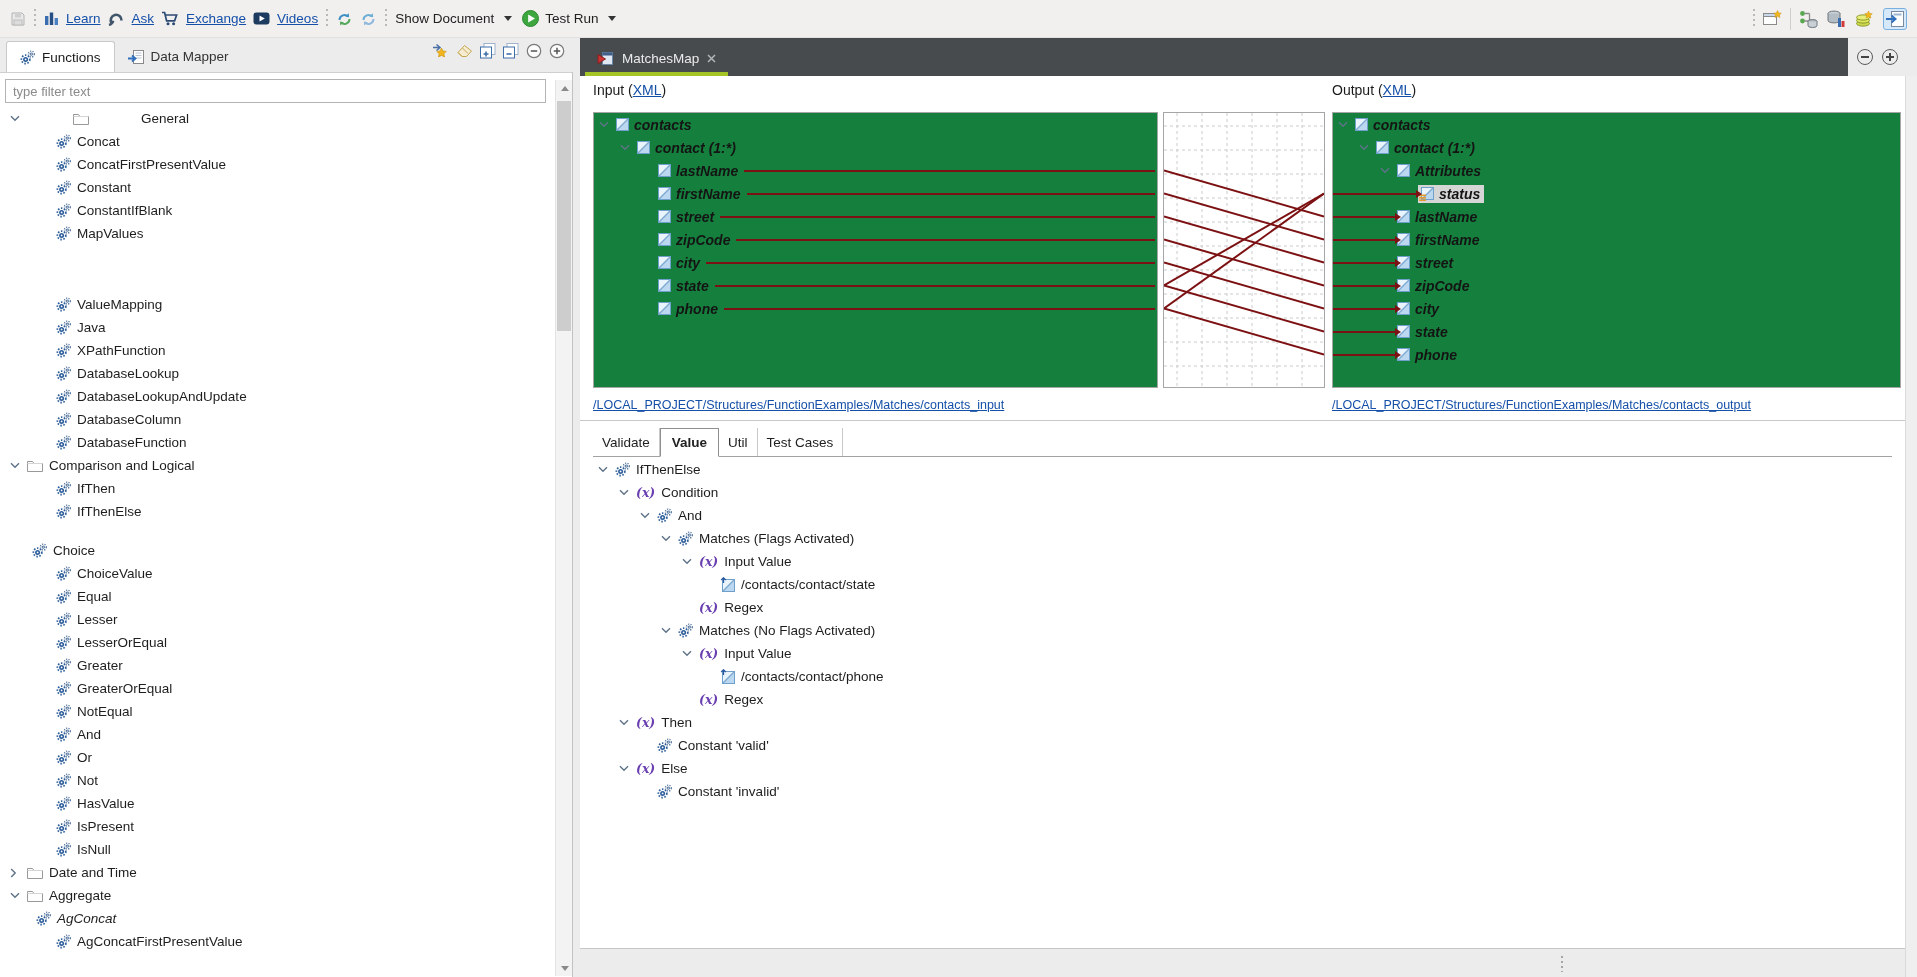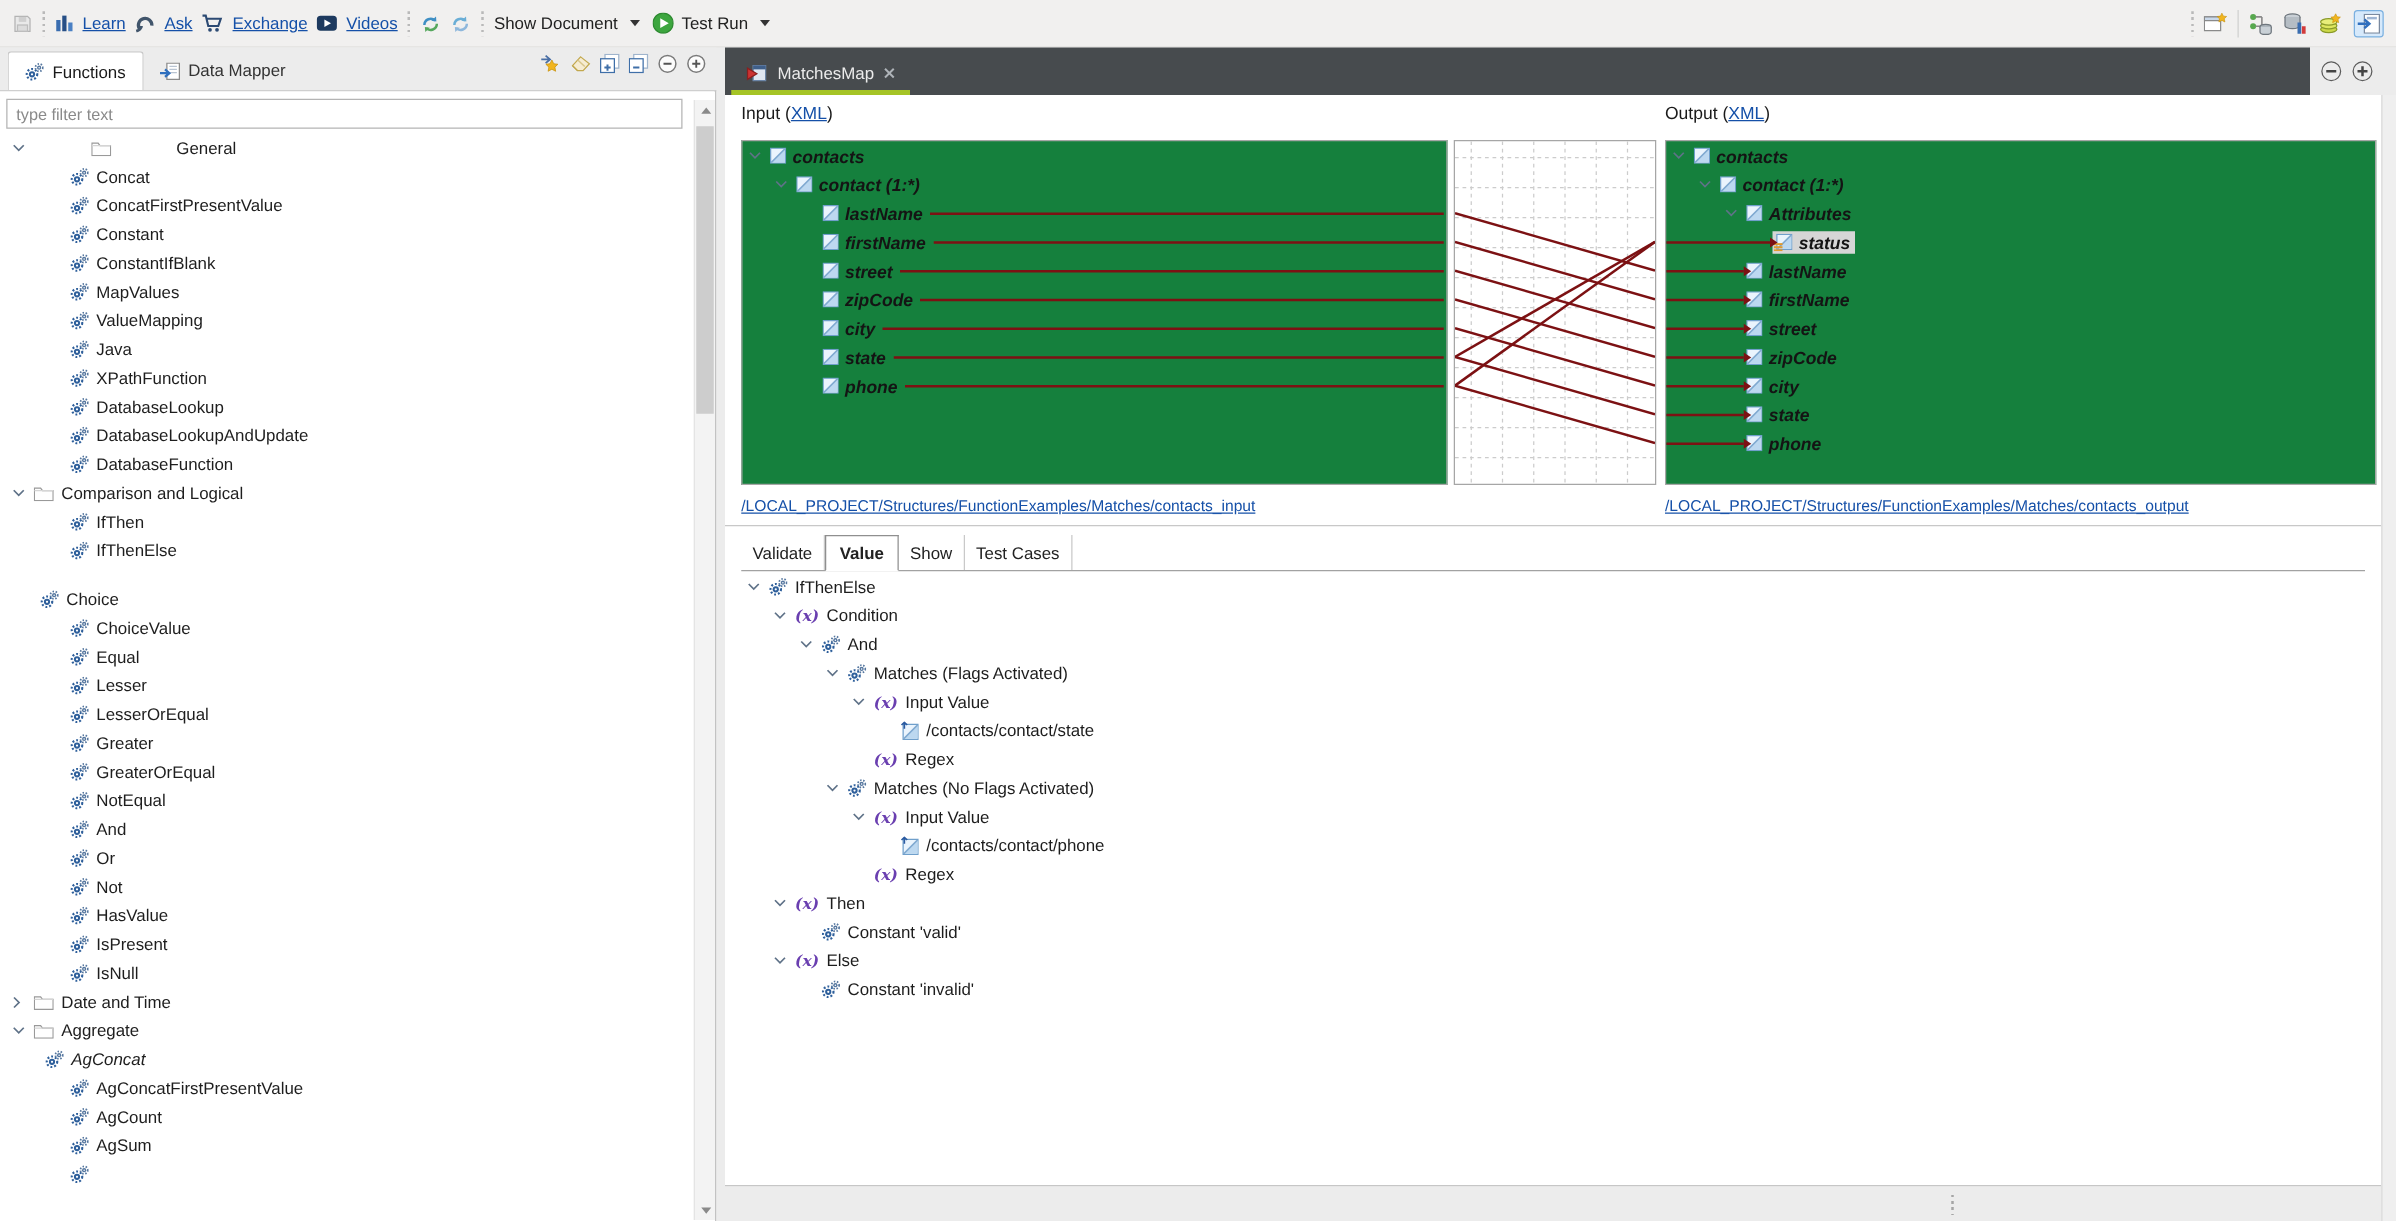--- a/index.html
+++ b/index.html
@@ -353,21 +353,21 @@
                 <circle cx="5.6" cy="9.4" r="4.2" fill="none" stroke="#2e5f9b" stroke-width="1.7" stroke-dasharray="1.5 1.6"></circle>
                 <circle cx="5.6" cy="9.4" r="2.5" fill="#2e5f9b"></circle>
                 <circle cx="5.6" cy="9.4" r="0.9" fill="#fff"></circle>
                 <circle cx="11.3" cy="4.1" r="3" fill="none" stroke="#56779f" stroke-width="1.4" stroke-dasharray="1.2 1.3"></circle>
                 <circle cx="11.3" cy="4.1" r="1.7" fill="#56779f"></circle>
                 <circle cx="11.3" cy="4.1" r="0.6" fill="#fff"></circle>
               </svg>
             </span>
             <span class="lbl">MapValues</span>
           </div>
-          <div class="frow" style="padding-left: 56px;">
+          <div class="frow" style="padding-left: 56px; margin-top: 48px;">
             <span class="ic">
               <svg width="15" height="15">
                 <circle cx="5.6" cy="9.4" r="4.2" fill="none" stroke="#2e5f9b" stroke-width="1.7" stroke-dasharray="1.5 1.6"></circle>
                 <circle cx="5.6" cy="9.4" r="2.5" fill="#2e5f9b"></circle>
                 <circle cx="5.6" cy="9.4" r="0.9" fill="#fff"></circle>
                 <circle cx="11.3" cy="4.1" r="3" fill="none" stroke="#56779f" stroke-width="1.4" stroke-dasharray="1.2 1.3"></circle>
                 <circle cx="11.3" cy="4.1" r="1.7" fill="#56779f"></circle>
                 <circle cx="11.3" cy="4.1" r="0.6" fill="#fff"></circle>
               </svg>
             </span>
@@ -417,20 +417,33 @@
               <svg width="15" height="15">
                 <circle cx="5.6" cy="9.4" r="4.2" fill="none" stroke="#2e5f9b" stroke-width="1.7" stroke-dasharray="1.5 1.6"></circle>
                 <circle cx="5.6" cy="9.4" r="2.5" fill="#2e5f9b"></circle>
                 <circle cx="5.6" cy="9.4" r="0.9" fill="#fff"></circle>
                 <circle cx="11.3" cy="4.1" r="3" fill="none" stroke="#56779f" stroke-width="1.4" stroke-dasharray="1.2 1.3"></circle>
                 <circle cx="11.3" cy="4.1" r="1.7" fill="#56779f"></circle>
                 <circle cx="11.3" cy="4.1" r="0.6" fill="#fff"></circle>
               </svg>
             </span>
             <span class="lbl">DatabaseLookupAndUpdate</span>
+          </div>
+          <div class="frow" style="padding-left: 56px;">
+            <span class="ic">
+              <svg width="15" height="15">
+                <circle cx="5.6" cy="9.4" r="4.2" fill="none" stroke="#2e5f9b" stroke-width="1.7" stroke-dasharray="1.5 1.6"></circle>
+                <circle cx="5.6" cy="9.4" r="2.5" fill="#2e5f9b"></circle>
+                <circle cx="5.6" cy="9.4" r="0.9" fill="#fff"></circle>
+                <circle cx="11.3" cy="4.1" r="3" fill="none" stroke="#56779f" stroke-width="1.4" stroke-dasharray="1.2 1.3"></circle>
+                <circle cx="11.3" cy="4.1" r="1.7" fill="#56779f"></circle>
+                <circle cx="11.3" cy="4.1" r="0.6" fill="#fff"></circle>
+              </svg>
+            </span>
+            <span class="lbl">DatabaseColumn</span>
           </div>
           <div class="frow" style="padding-left: 56px;">
             <span class="ic">
               <svg width="15" height="15">
                 <circle cx="5.6" cy="9.4" r="4.2" fill="none" stroke="#2e5f9b" stroke-width="1.7" stroke-dasharray="1.5 1.6"></circle>
                 <circle cx="5.6" cy="9.4" r="2.5" fill="#2e5f9b"></circle>
                 <circle cx="5.6" cy="9.4" r="0.9" fill="#fff"></circle>
                 <circle cx="11.3" cy="4.1" r="3" fill="none" stroke="#56779f" stroke-width="1.4" stroke-dasharray="1.2 1.3"></circle>
                 <circle cx="11.3" cy="4.1" r="1.7" fill="#56779f"></circle>
                 <circle cx="11.3" cy="4.1" r="0.6" fill="#fff"></circle>
@@ -1123,21 +1136,21 @@
       </div>
 
     <a class="pathlink" style="left:13px;">/LOCAL_PROJECT/Structures/FunctionExamples/Matches/contacts_input</a>
     <a class="pathlink" style="left:752px;">/LOCAL_PROJECT/Structures/FunctionExamples/Matches/contacts_output</a>
 
     <div class="hsep"></div>
 
     <div class="btabs">
       <span class="btab">Validate</span>
       <span class="btab active">Value</span>
-      <span class="btab">Show</span>
+      <span class="btab">Util</span>
       <span class="btab">Test Cases</span>
     </div>
 
     <div class="vtree" id="value-tree">
         <div class="vrow" style="padding-left: 18px;">
           <span class="chevslot">
             <span class="ic">
               <svg width="10" height="7">
                 <path d="M1 1.2 L5 5.2 L9 1.2" fill="none" stroke="#5f7288" stroke-width="1.4"></path>
               </svg>

